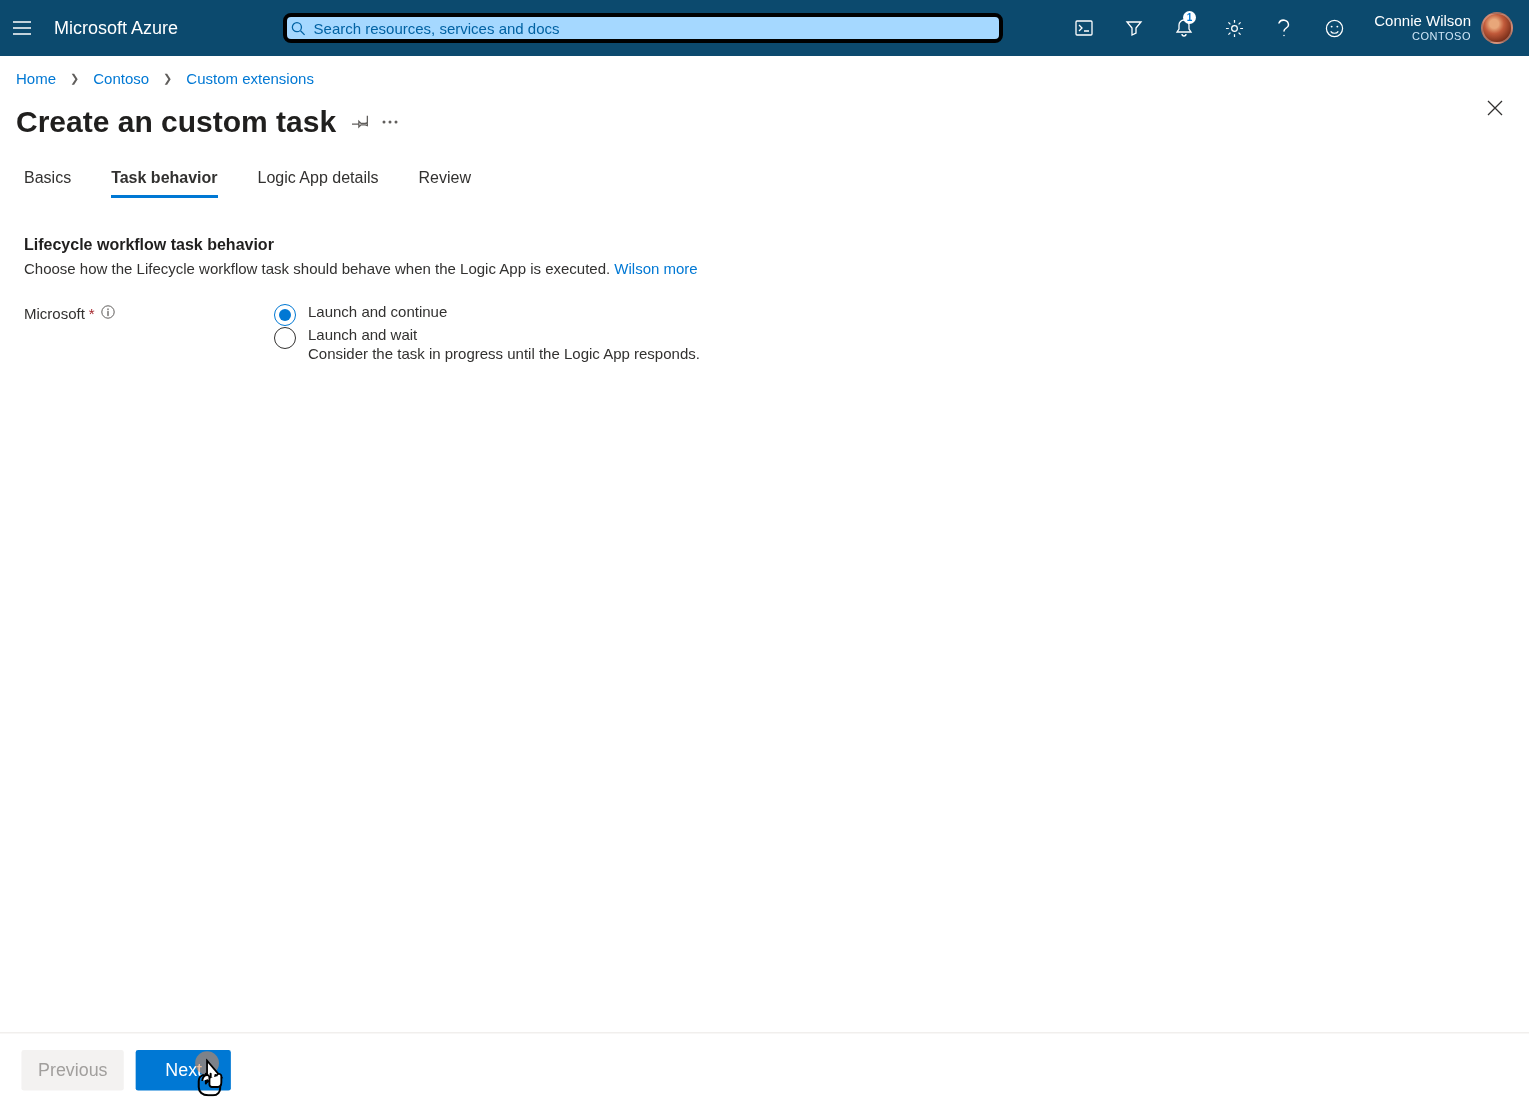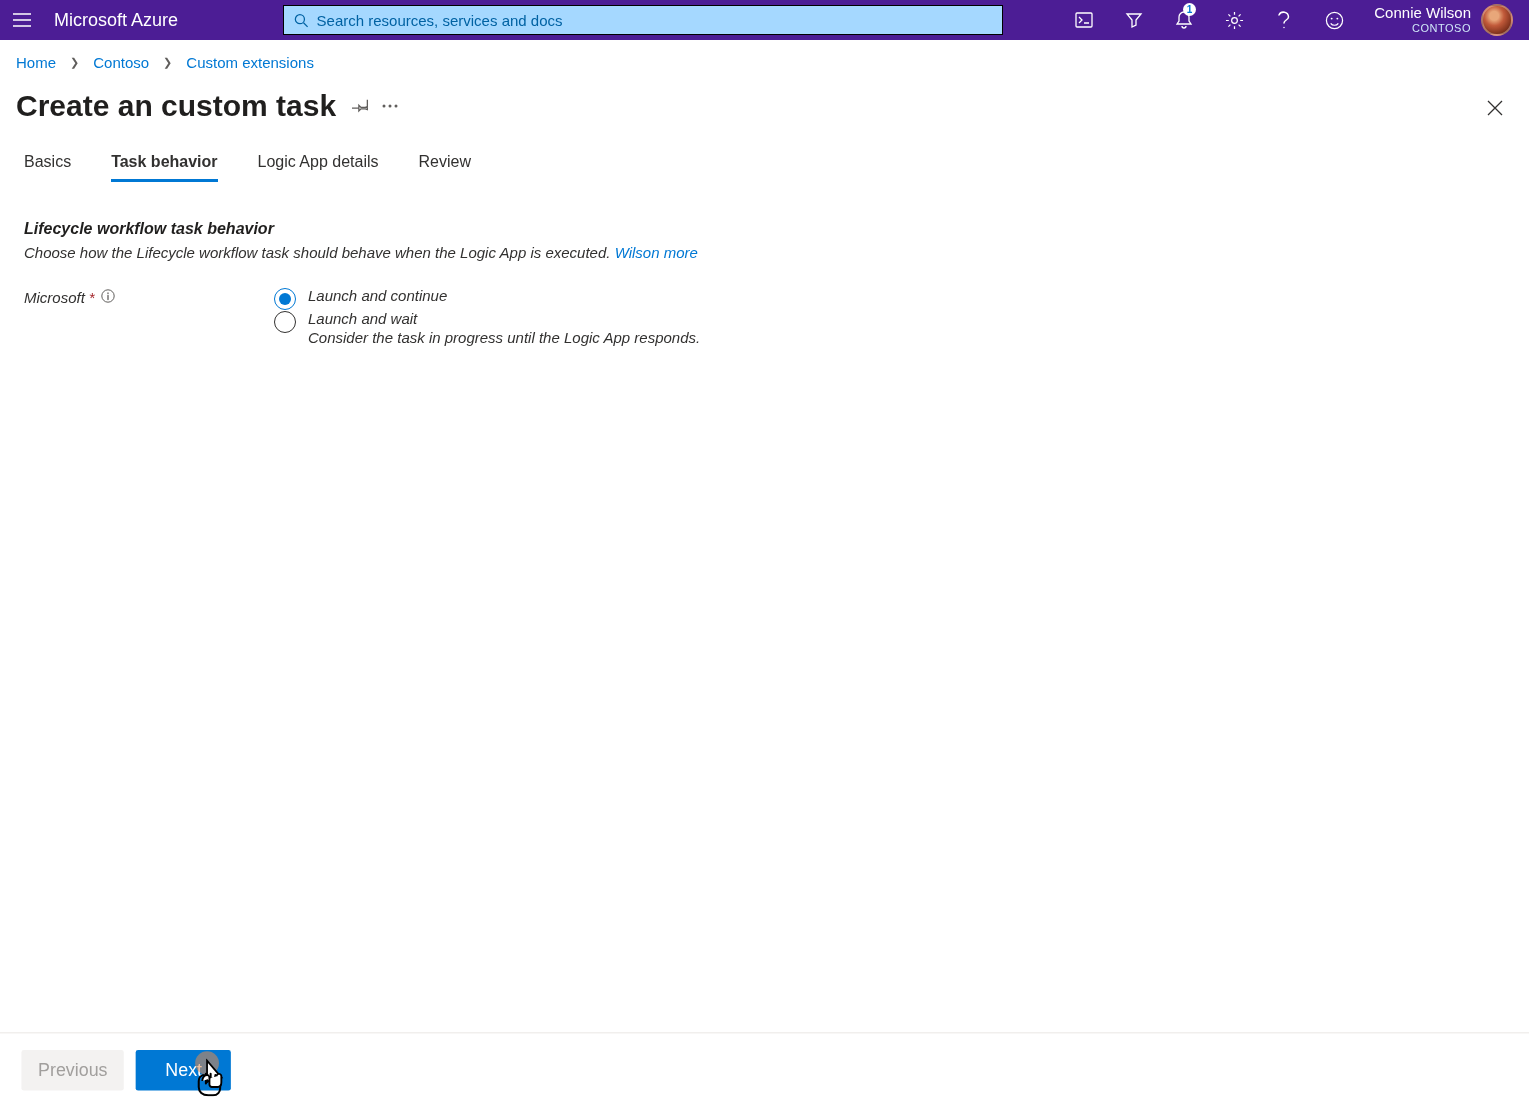--- a/index.html
+++ b/index.html
@@ -10,22 +10,22 @@
     }
     body {
       width: 1529px;
       height: 1106px;
       background: #ffffff;
       overflow: hidden;
       position: relative;
     }
     
     .header {
-      height: 40px;
-      background: #4c1d95;
+      height: 56px;
+      background: #0c4a6e;
       display: flex;
       align-items: center;
       padding: 0 16px 0 0;
       color: #fff;
     }
     .hamburger {
       width: 44px;
       height: 44px;
       display: flex;
       align-items: center;
@@ -36,25 +36,25 @@
       font-size: 18px;
       font-weight: 400;
       margin-right: 50px;
       margin-left: 10px;
       white-space: nowrap;
     }
     .search-box {
       flex: 0 0 720px;
       height: 30px;
       background: #a5d8ff;
-      border: 1px solid #000000;
-      border-radius: 0;
-      display: flex;
-      align-items: center;
-      padding: 0 10px;
+      border: 4px solid #000000;
+      border-radius: 8px;
+      display: flex;
+      align-items: center;
+      padding: 0 4px;
       margin-left: 55px;
     }
     .search-box input {
       background: transparent;
       border: none;
       outline: none;
       width: 100%;
       color: #0062a3;
       font-size: 15px;
     }
@@ -153,21 +153,20 @@
       cursor: pointer;
       border-bottom: 3px solid transparent;
     }
     .tab.active {
       font-weight: 600;
       border-bottom-color: #0078d4;
     }
     
     .content {
       padding: 38px 24px;
-      font-style: italic;
     }
     .section-title {
       font-size: 16px;
       font-weight: 600;
       color: #201f1e;
       margin-bottom: 6px;
     }
     .section-desc {
       font-size: 15px;
       color: #323130;

